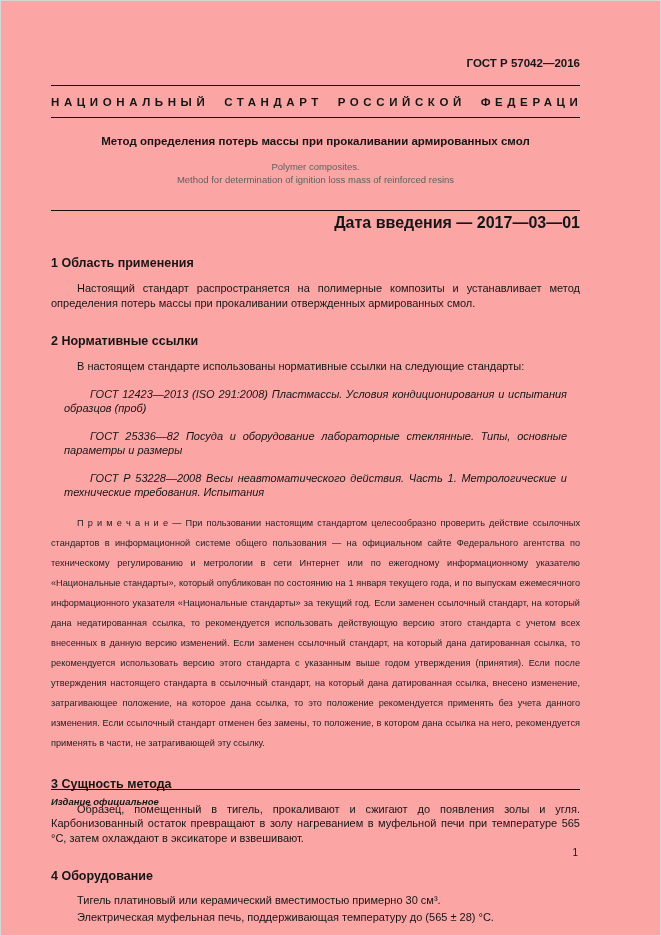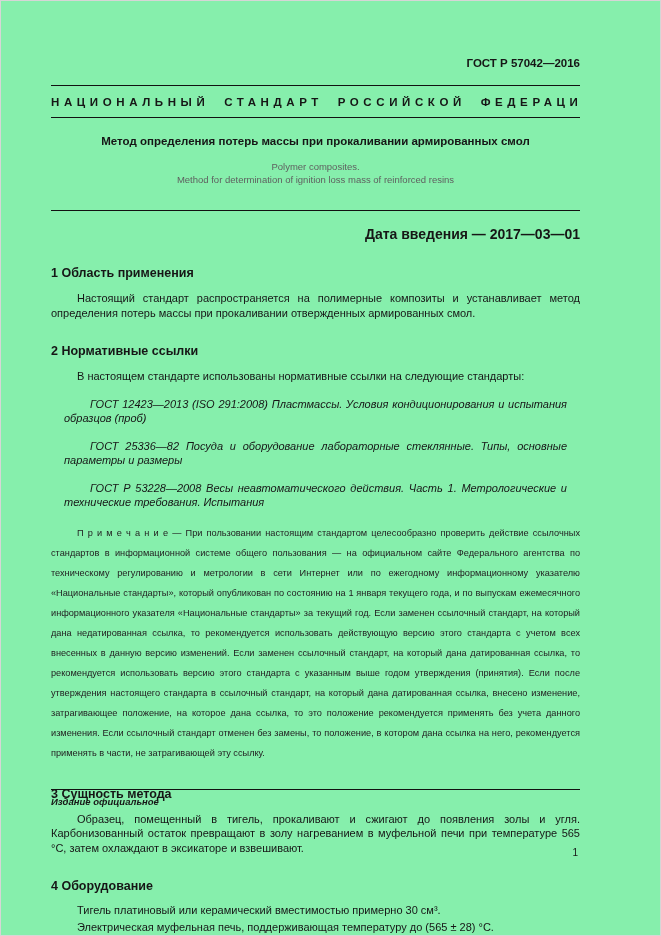--- a/index.html
+++ b/index.html
@@ -6,21 +6,21 @@
   body {
     width: 661px; height: 936px;
     background: #ffffff;
     font-family: "Liberation Sans", sans-serif;
     color: #161616;
   }
   .page {
     position: relative;
     width: 661px; height: 936px;
     box-sizing: border-box;
-    background: #86efac;
+    background: #fca5a5;
     border: 1px solid #d6d6d6;
     padding: 56px 80px 0 50px;
     overflow: hidden;
   }
   .doc-number { text-align: right; font-weight: bold; font-size: 11.5px; }
   .banner {
     margin-top: 16px;
     border-top: 1.5px solid #111;
     border-bottom: 1.5px solid #111;
     padding: 10px 0 9px 0;
@@ -31,21 +31,21 @@
     font-weight: bold;
     font-size: 11.5px;
     letter-spacing: 4.6px;
     word-spacing: 7px;
     white-space: nowrap;
   }
   .title-main { margin-top: 28px; text-align: center; font-weight: bold; font-size: 12px; letter-spacing: 0.4px; }
   .title-sub  { margin-top: 17px; text-align: center; font-weight: bold; font-size: 11.5px; }
   .title-en   { margin-top: 13px; text-align: center; font-size: 9.5px; line-height: 13px; color: #5f5f5f; }
   .rule { margin-top: 24px; border-top: 1.5px solid #111; height: 0; }
-  .date { margin-top: 15px; text-align: right; font-weight: bold; font-size: 14px; }
+  .date { margin-top: 3px; text-align: right; font-weight: bold; font-size: 16px; }
   .sec-heading { margin-top: 24px; font-weight: bold; font-size: 12.5px; }
   .body-p {
     margin: 11px 0 0 0;
     font-size: 11px; line-height: 14.5px;
     text-indent: 26px; text-align: justify;
   }
   .ref-p {
     margin: 13px;
     font-style: italic;
     font-size: 11px; line-height: 14.5px;

